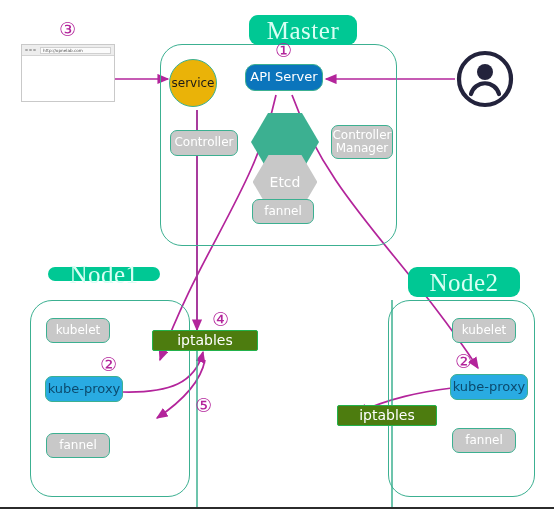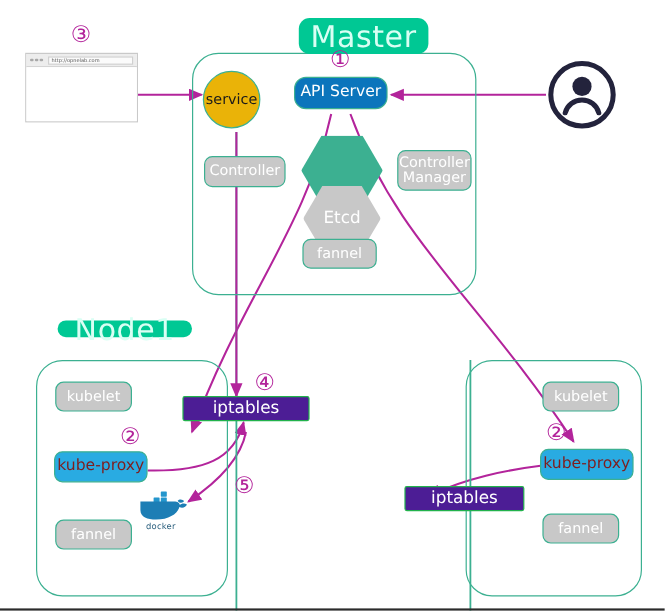--- a/index.html
+++ b/index.html
@@ -12,32 +12,33 @@
 
   
   .group-box{
     position:absolute;border:1.6px solid #3cb091;border-radius:22px;background:transparent;
   }
   .group-tab{
     position:absolute;background:#00c894;border-radius:9px;
     color:#d9fff4;font-size:25px;line-height:1;
     display:flex;align-items:center;justify-content:center;
     letter-spacing:0.5px;
+    font-family:Liberation Serif, serif;
   }
 
   
   .chip{
     position:absolute;display:flex;align-items:center;justify-content:center;
     text-align:center;border-radius:7px;box-sizing:border-box;
     font-size:12px;line-height:1.12;
   }
   .chip-grey{background:#c8c8c8;border:1.6px solid #3cb091;color:#ffffff;}
   .chip-blue{background:#0b75bc;border:1.6px solid #3cb091;color:#ffffff;font-size:13px;}
-  .chip-cyan{background:#29abe2;border:1.6px solid #3cb091;color:#7f1d1d;font-size:13px;text-align:center;}
-  .chip-green{background:#4c1d95;border:1.6px solid #22b24c;color:#ffffff;font-size:14px;border-radius:2px;}
+  .chip-cyan{background:#29abe2;border:1.6px solid #3cb091;color:#0c4a6e;font-size:13px;text-align:center;}
+  .chip-green{background:#4d7c0f;border:1.6px solid #22b24c;color:#ffffff;font-size:14px;border-radius:2px;}
 
   .hexagon{
     position:absolute;background:#c8c8c8;color:#ffffff;font-size:14px;
     display:flex;align-items:center;justify-content:center;
     clip-path:polygon(25% 0%,75% 0%,100% 50%,75% 100%,25% 100%,0% 50%);
     margin-top:40px;
   }
   .hexagon-border{
     position:absolute;
     clip-path:polygon(25% 0%,75% 0%,100% 50%,75% 100%,25% 100%,0% 50%);
@@ -157,42 +158,27 @@
 
   <div class="chip chip-grey" style="left:252px;top:199px;width:62px;height:25px;">fannel</div>
 
   <div class="group-box" style="left:30px;top:300px;width:158px;height:195px;"></div>
   <div class="group-tab" style="left:48px;top:267px;width:112px;height:14px;">Node1</div>
 
   <div class="chip chip-grey" style="left:46px;top:318px;width:64px;height:25px;">kubelet</div>
 
   <div class="chip chip-cyan" style="left:45px;top:376px;width:78px;height:26px;">kube-proxy</div>
 
-  <div class="docker" style="left:108px;top:409px;">
-    <svg viewBox="0 0 52 26" width="52" height="26" xmlns="http://www.w3.org/2000/svg">
-      <g fill="#2496cd">
-        <rect x="14" y="11" width="5" height="5" rx="0.6"></rect>
-        <rect x="20" y="11" width="5" height="5" rx="0.6"></rect>
-        <rect x="26" y="11" width="5" height="5" rx="0.6"></rect>
-        <rect x="20" y="5.5" width="5" height="5" rx="0.6"></rect>
-        <rect x="26" y="5.5" width="5" height="5" rx="0.6"></rect>
-        <rect x="26" y="0.5" width="5" height="4.5" rx="0.6"></rect>
-      </g>
-      <path d="M9,16 C9,22 15,24 22,24 C33,24 40,19 41.5,13.5 C44,15 47,13.5 47.8,11.5
-               C45.5,10 43,10.8 42,11.8 C41.2,9.8 39.5,9 38,9 L9,9 Z" fill="#1d7eb5"></path>
-      <path d="M40,8.4 c1.6,-2 4.4,-1.2 5.4,0.2 c-1,1.6 -3.6,2 -5.4,-0.2 z" fill="#1d7eb5"></path>
-    </svg>
-    <div class="docker-label">docker</div>
-  </div>
 
   <div class="chip chip-grey" style="left:46px;top:433px;width:64px;height:25px;">fannel</div>
 
   <div class="chip chip-green" style="left:152px;top:330px;width:106px;height:21px;">iptables</div>
 
   <div class="group-box" style="left:388px;top:300px;width:145px;height:195px;"></div>
+  <div class="group-tab" style="left:408px;top:267px;width:112px;height:30px;">Node2</div>
 
   <div class="chip chip-grey" style="left:452px;top:318px;width:64px;height:25px;">kubelet</div>
 
   <div class="chip chip-cyan" style="left:450px;top:374px;width:78px;height:26px;">kube-proxy</div>
 
   <div class="chip chip-grey" style="left:452px;top:428px;width:64px;height:25px;">fannel</div>
 
   <div class="chip chip-green" style="left:337px;top:405px;width:100px;height:21px;">iptables</div>
 
   <div class="marker" style="left:275px;top:41px;">①</div>

